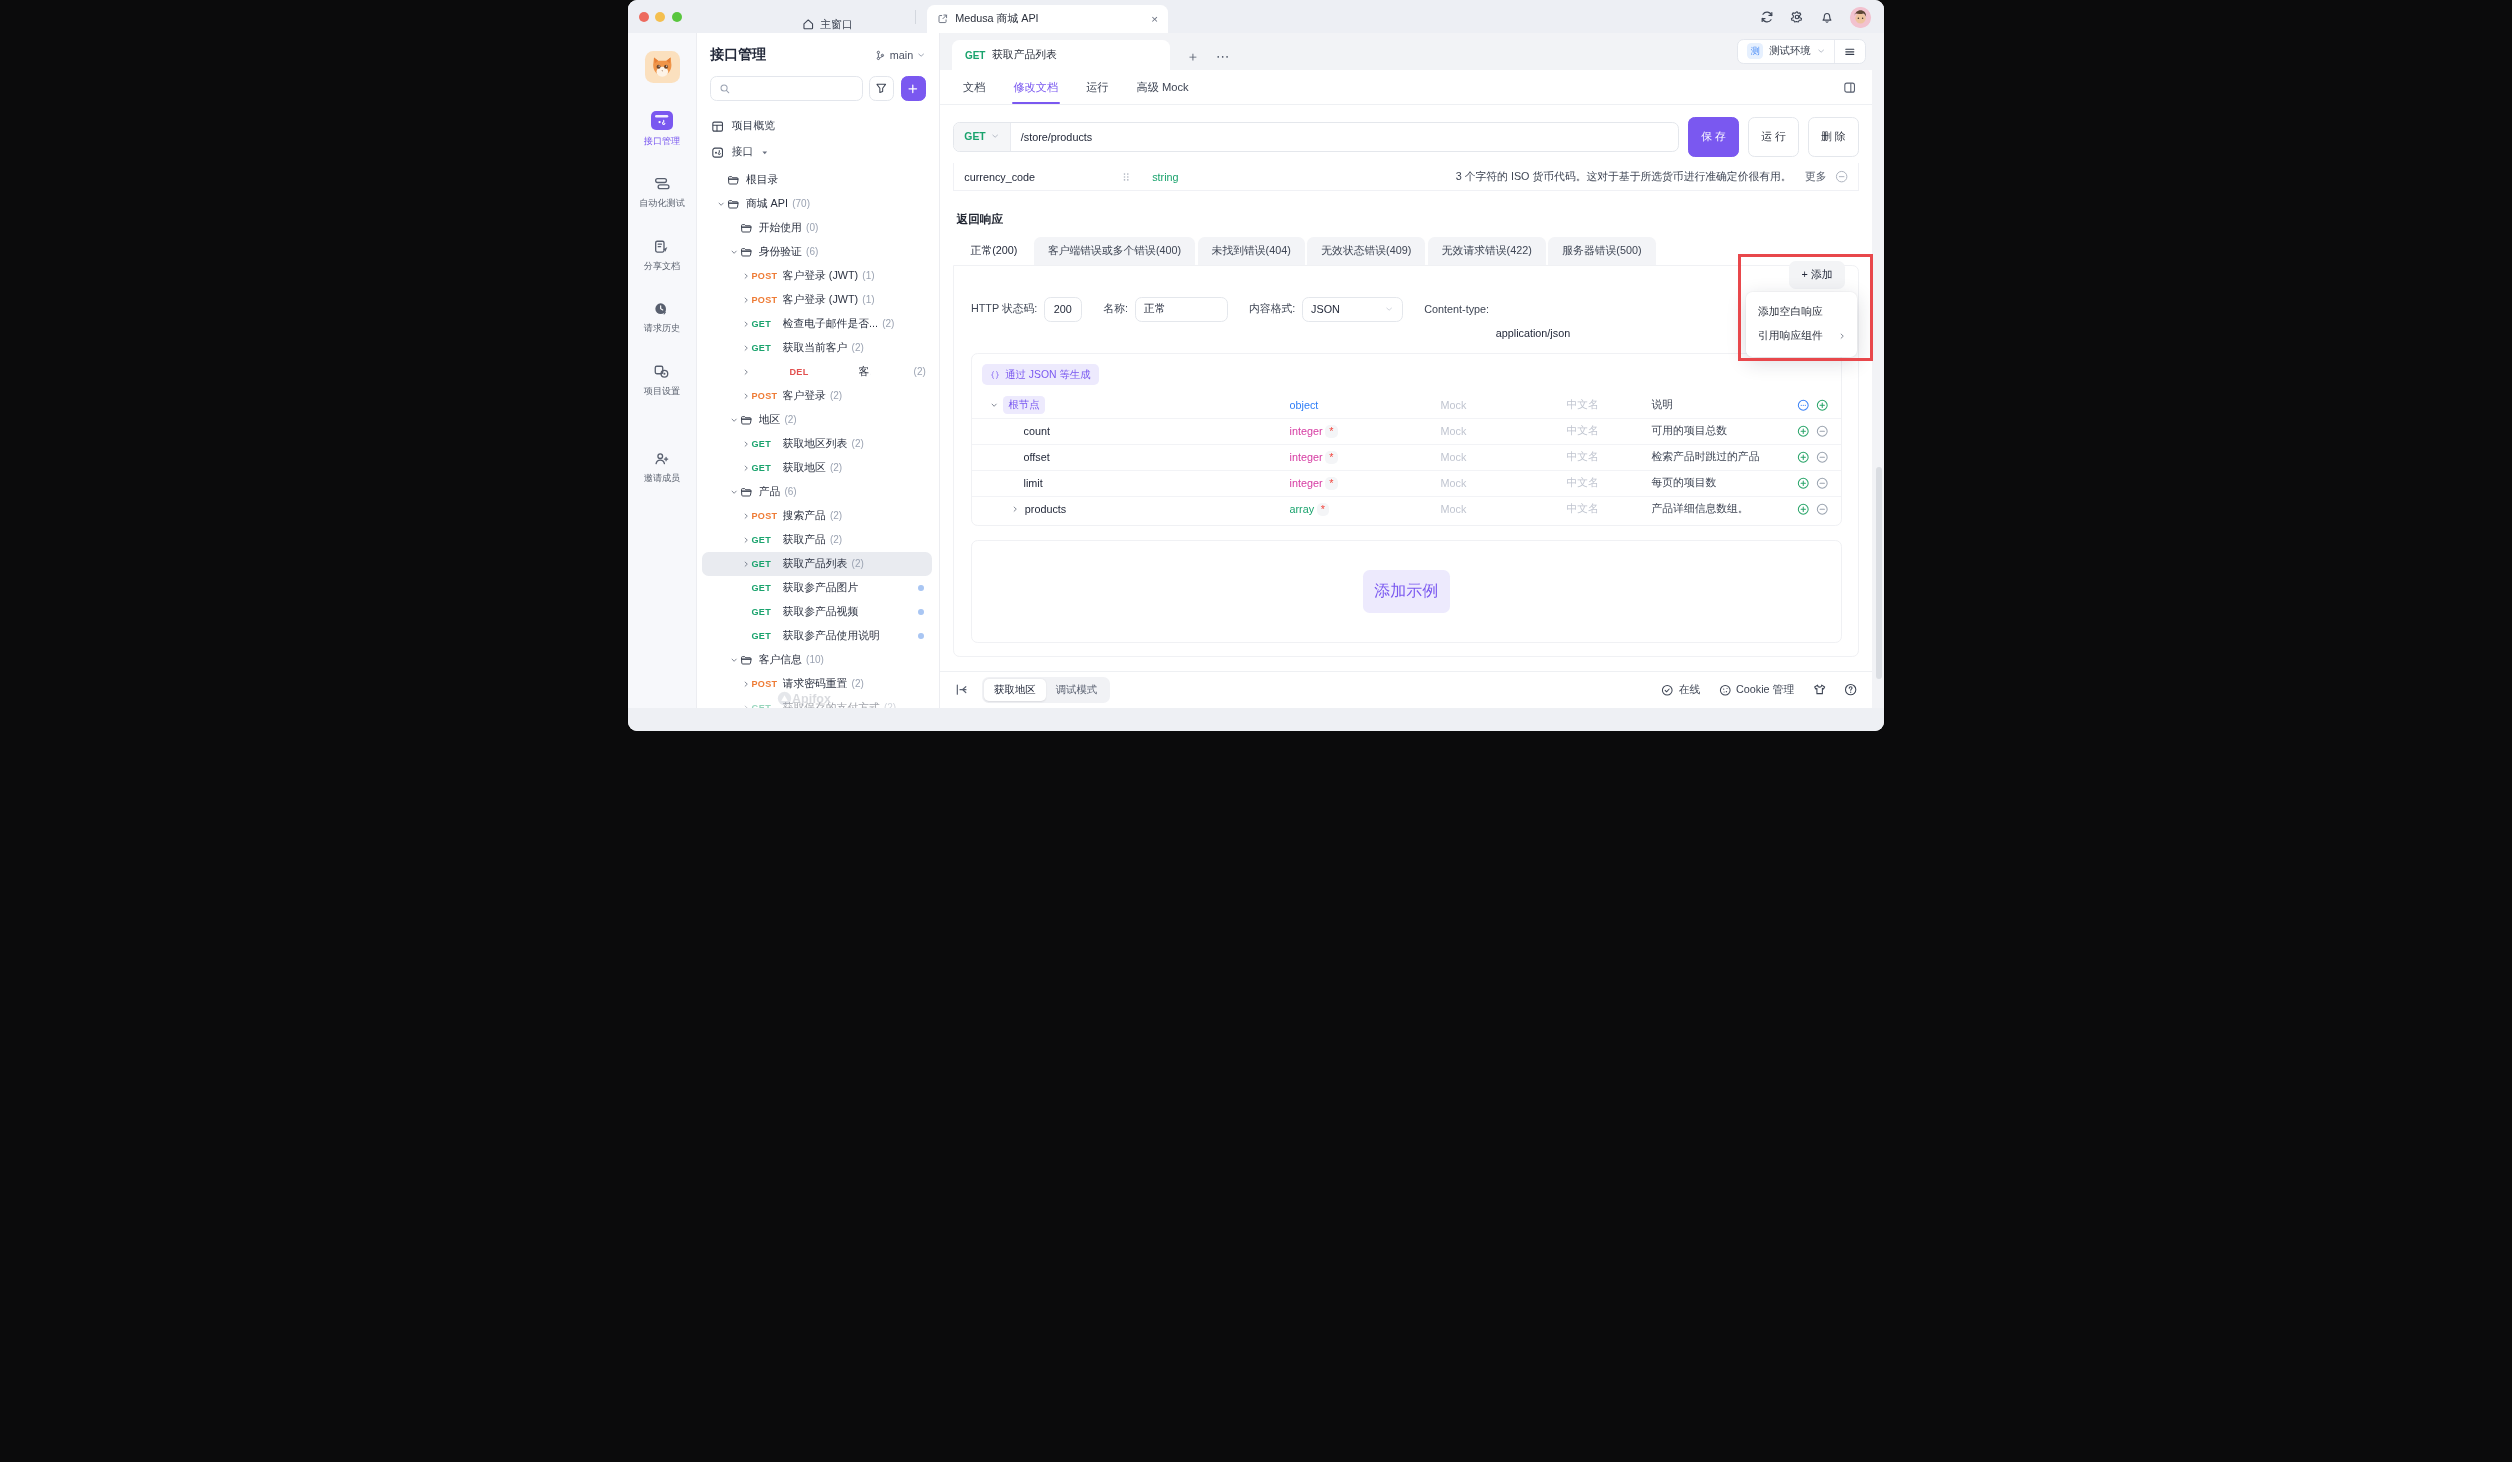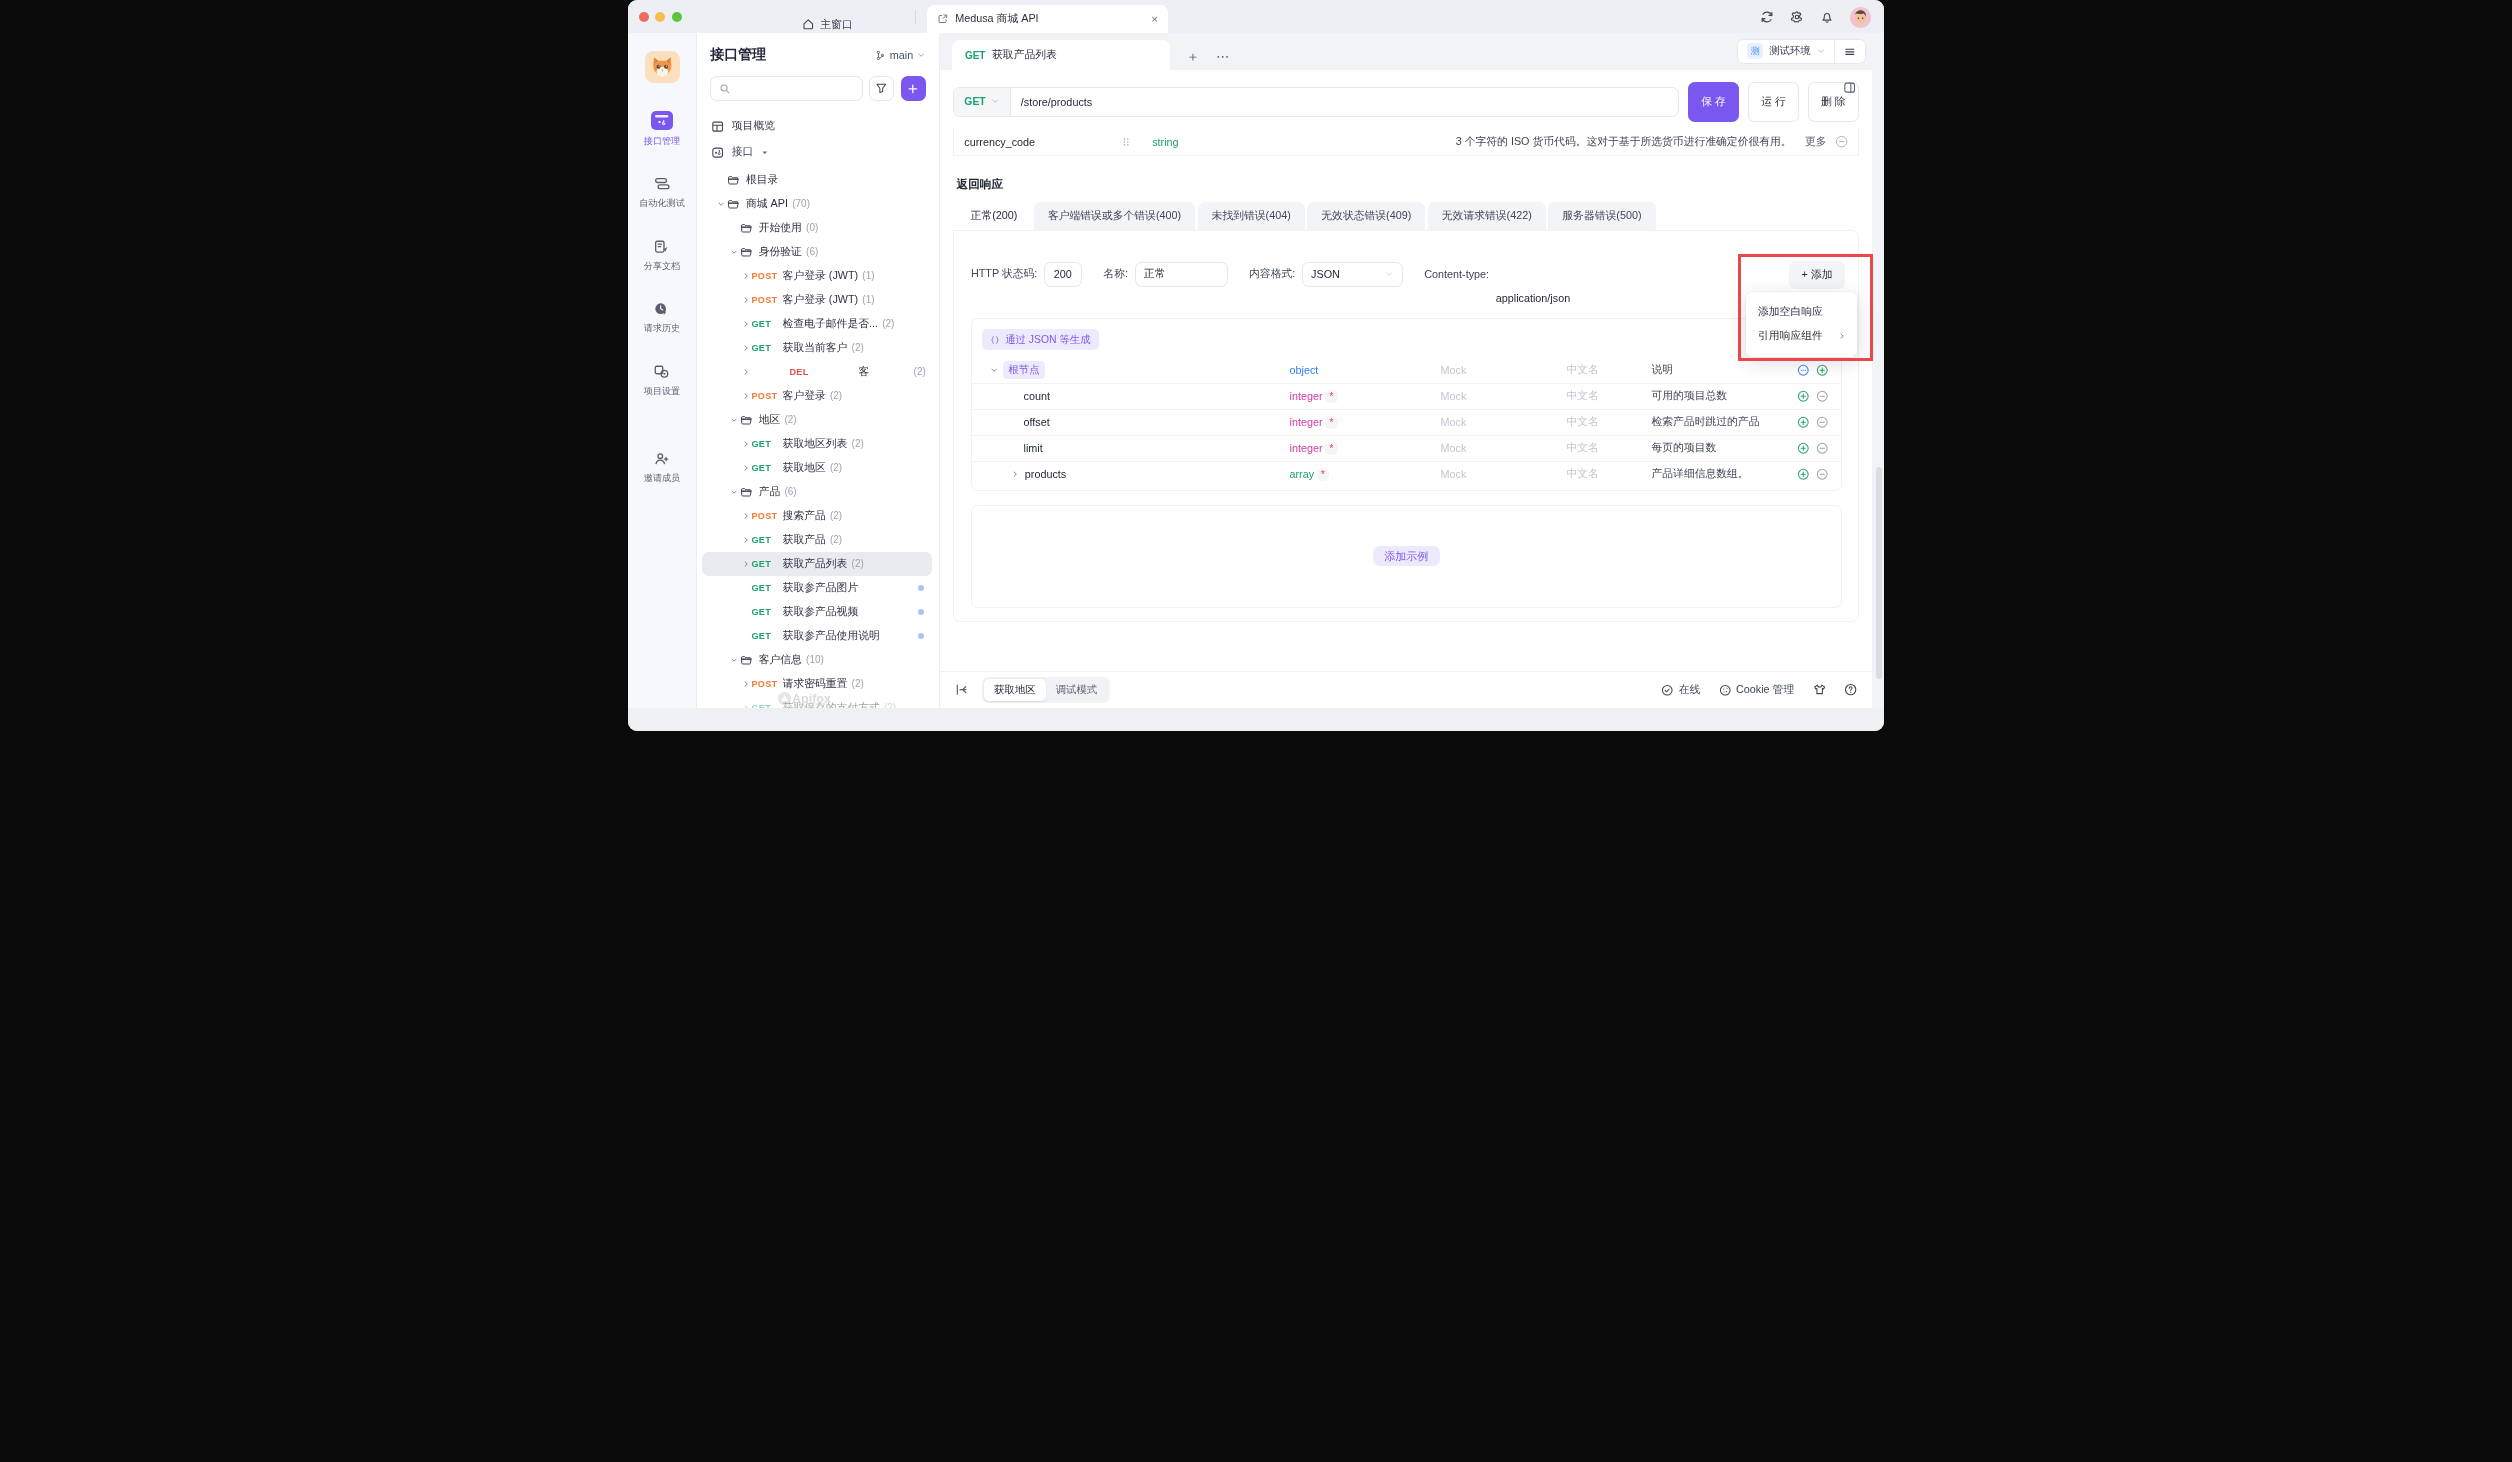--- a/index.html
+++ b/index.html
@@ -123,21 +123,21 @@
   .schema-rows{margin-top:6.6px;}
   .sname{display:flex;align-items:center;gap:5px;color:#23293a;}
   .sname .chev{color:#8a92a3;width:8.3px;}
   .root-pill{background:var(--purple-bg);color:var(--purple);padding:1.7px 5px;border-radius:4.2px;font-size:10.4px;}
   .stype{display:flex;align-items:center;gap:2.5px;}
   .req{color:var(--req);background:#f4f5f7;border-radius:5px;padding:0 4.2px;line-height:12.5px;font-size:10.8px;}
   .sph{color:#c0c5d0;} .sdesc{color:#3e4554;white-space:nowrap;overflow:hidden;}
   .sicons{display:flex;gap:6.6px;justify-content:flex-end;}
 
   .example-card{margin:13.3px 16.6px 0 16.6px;border:0.8px solid #f0f1f4;border-radius:6.6px;height:103px;display:flex;align-items:center;justify-content:center;}
-  .pill-btn{background:var(--purple-bg);color:var(--purple);border-radius:6.6px;height:20px;display:flex;align-items:center;padding:0 11.6px;font-size:11px;}
+  .pill-btn{background:var(--purple-bg);color:var(--purple);border-radius:6.6px;height:43px;display:flex;align-items:center;padding:0 11.6px;font-size:16px;}
 
   .bottombar{position:absolute;left:0;right:11.6px;bottom:0;height:37px;background:#fff;border-top:0.8px solid #eef0f3;display:flex;align-items:center;padding:0 15px;}
   .collapse-ic{color:#596070;}
   .seg-group{margin-left:13.3px;background:#f1f2f5;border-radius:6.6px;padding:2.5px;display:flex;}
   .seg{height:21.6px;display:flex;align-items:center;padding:0 10px;font-size:10.4px;color:#596070;border-radius:5px;}
   .seg.active{background:#fff;color:#23293a;box-shadow:0 0.8px 1.7px rgba(20,24,40,.10);}
   .bb-right{margin-left:auto;display:flex;align-items:center;gap:18.3px;color:#3e4554;font-size:10.8px;}
   .bb-item{display:flex;align-items:center;gap:5px;}
 
   
@@ -629,20 +629,26 @@
           <div class="env-sep"></div>
           <div class="env-burger">
               <svg width="11.6" height="11.6" viewBox="0 0 16 16">
                 <path d="M2.5 4.5h11M2.5 8h11M2.5 11.5h11" stroke="#353c4b" stroke-width="1.6" stroke-linecap="round"></path>
               </svg>
             </div>
         </div>
       </div>
 
       <div class="content">
+        <div class="subtabs" id="subtabs">
+            <div class="subtab">文档</div>
+            <div class="subtab active">修改文档</div>
+            <div class="subtab">运行</div>
+            <div class="subtab">高级 Mock</div>
+          </div>
         <span class="split-icon">
             <svg width="13.3" height="13.3" viewBox="0 0 16 16">
               <rect x="2.2" y="2.6" width="11.6" height="10.8" rx="2.4" fill="none" stroke="currentColor" stroke-width="1.3"></rect>
               <path d="M9.4 2.6v10.8" stroke="currentColor" stroke-width="1.3"></path>
             </svg>
           </span>
 
         <div class="request-row">
           <div class="method-url">
             <div class="method-seg">

